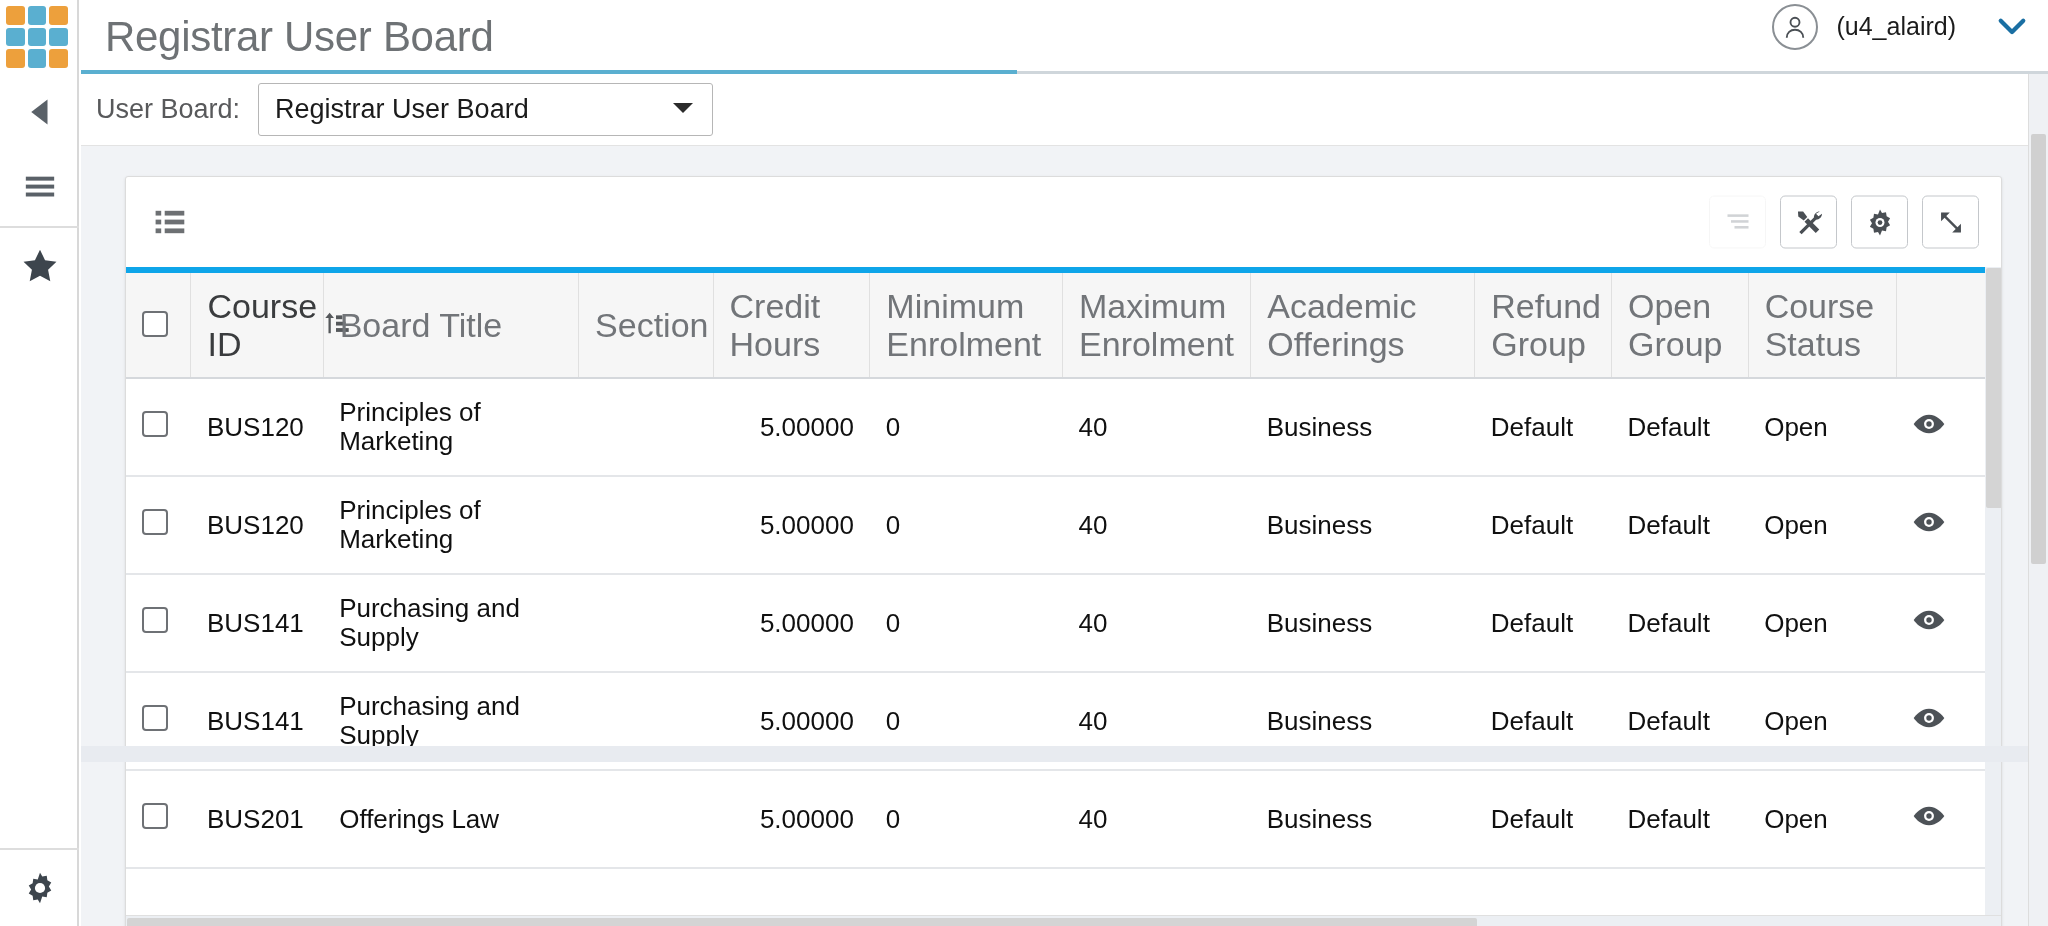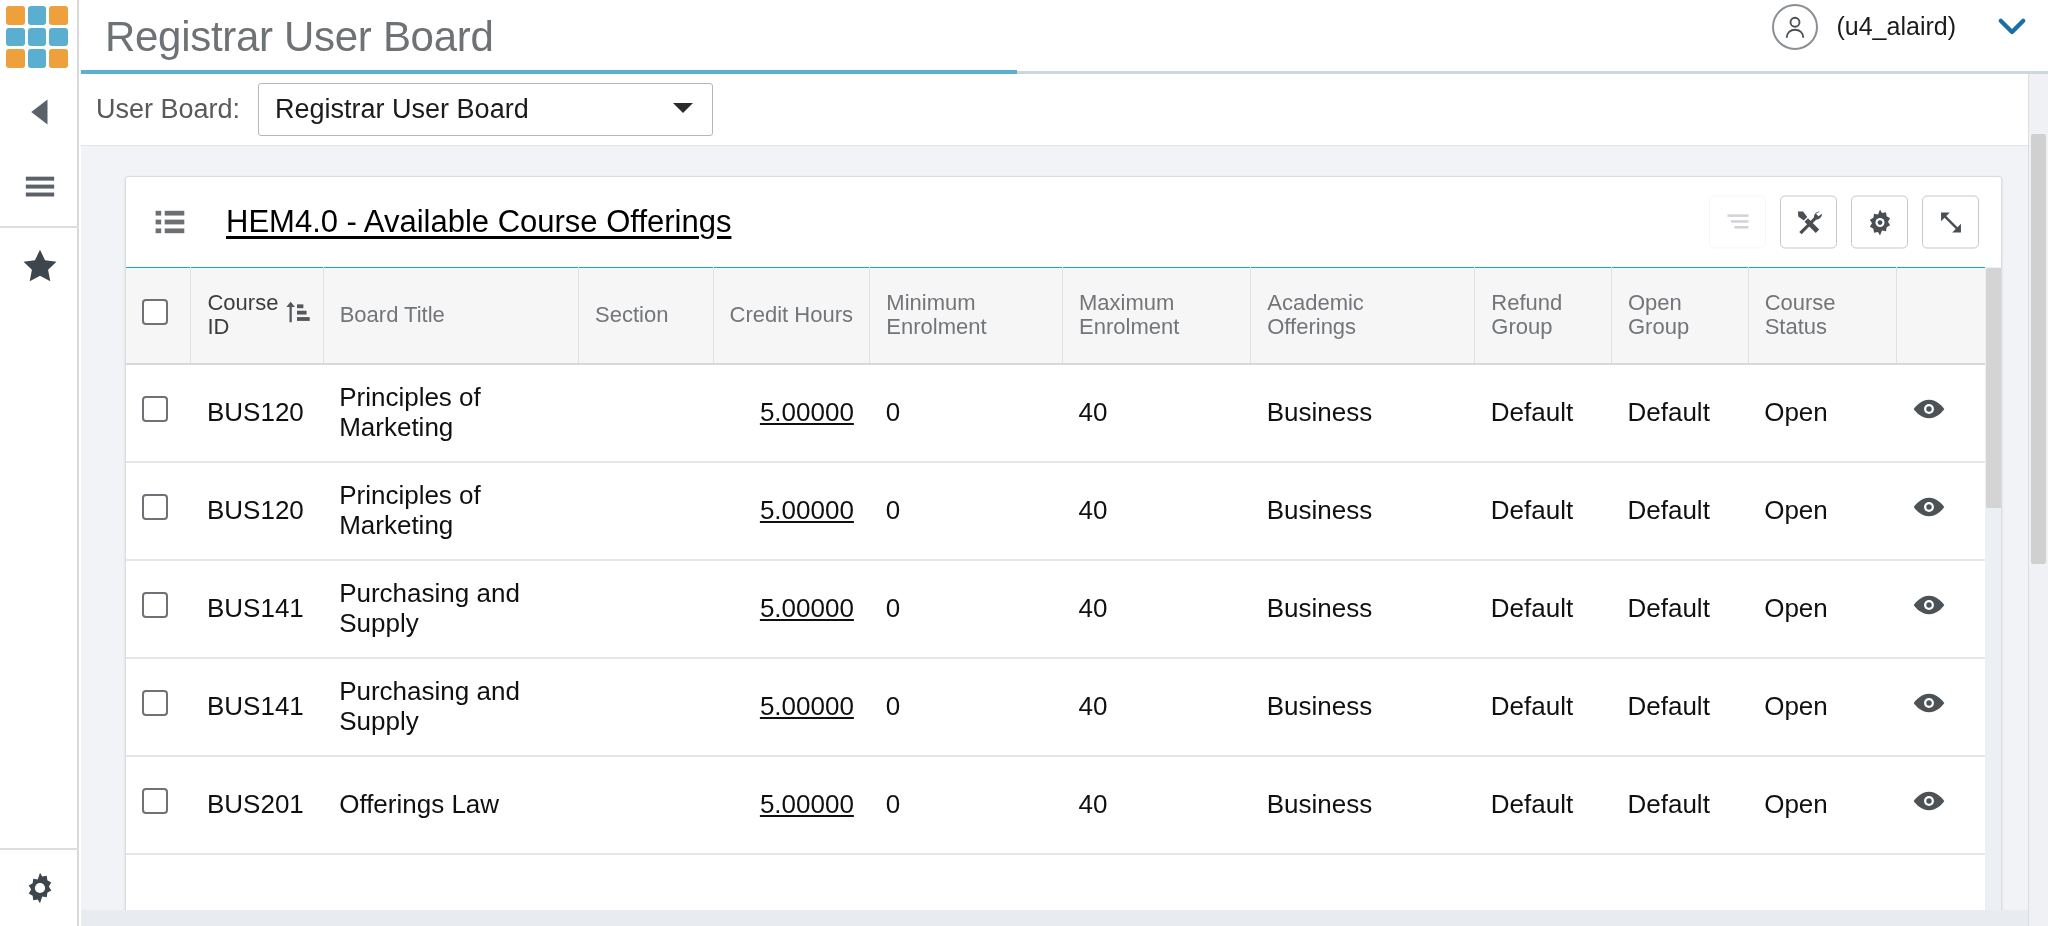--- a/index.html
+++ b/index.html
@@ -101,21 +101,21 @@
   .side-bottom {
     position: absolute;
     bottom: 0; left: 0;
     width: 79px;
   }
 
   
   .main {
     position: absolute;
     left: 81px; top: 74px;
-    width: 1967px; height: 852px;
+    width: 1967px; height: 688px;
     background: #ffffff;
   }
   .toolbar-row {
     height: 72px;
     display: flex; align-items: center;
     padding-left: 15px;
     background: #ffffff;
     border-bottom: 1px solid #e3e3e3;
   }
   .toolbar-label {
@@ -204,24 +204,24 @@
     overflow: hidden;
   }
   table.grid {
     border-collapse: collapse;
     width: 1862px;
     table-layout: fixed;
   }
   table.grid thead th {
     background: #f6f6f6;
     border-right: 1px solid #e0e0e0;
-    border-top: 1px solid #0ea5e9;
+    border-top: 6px solid #0ea5e9;
     border-bottom: 2px solid #d5d8dc;
     font-weight: 400;
-    font-size: 22px;
+    font-size: 34px;
     color: #727579;
     text-align: left;
     padding: 14px 16px;
     height: 96px;
     vertical-align: middle;
     line-height: 1.12;
   }
   table.grid thead th.sorted {
     color: #3a3c3e;
   }
@@ -231,21 +231,21 @@
   table.grid tbody td {
     border-bottom: 2px solid #e4e6e9;
     font-size: 26px;
     color: #101010;
     padding: 12px 16px;
     height: 98px;
     vertical-align: middle;
     line-height: 1.12;
     background: #ffffff;
   }
-  table.grid tbody td.num { text-align: right; text-decoration: underline; }
+  table.grid tbody td.num { text-align: right; }
   table.grid tbody tr:last-child td { border-bottom: 2px solid #e4e6e9; }
 
   .cb {
     width: 26px; height: 26px;
     border: 2px solid #6e7175;
     border-radius: 4px;
     background: #fff;
     display: inline-block;
   }
   .th-inner { display: flex; align-items: center; justify-content: space-between; gap: 6px; }
@@ -389,21 +389,20 @@
         <span class="card-list-icon">
           <svg width="34" height="28" viewBox="0 0 24 20" aria-hidden="true">
             <rect x="1" y="2" width="4" height="3.4" fill="#6d7073"></rect>
             <rect x="7.5" y="2" width="14" height="3.4" fill="#6d7073"></rect>
             <rect x="1" y="8.3" width="4" height="3.4" fill="#6d7073"></rect>
             <rect x="7.5" y="8.3" width="14" height="3.4" fill="#6d7073"></rect>
             <rect x="1" y="14.6" width="4" height="3.4" fill="#6d7073"></rect>
             <rect x="7.5" y="14.6" width="14" height="3.4" fill="#6d7073"></rect>
           </svg>
         </span>
-        <span class="card-title">HEM4.0 - Available Course Offerings</span>
 
         <div class="card-actions">
           <div class="act-btn disabled">
             <svg width="28" height="22" viewBox="0 0 24 18" aria-hidden="true">
               <rect x="3" y="2" width="18" height="2.2" fill="#9aa0a6"></rect>
               <rect x="6" y="7" width="15" height="2.2" fill="#9aa0a6"></rect>
               <rect x="9" y="12" width="12" height="2.2" fill="#9aa0a6"></rect>
             </svg>
           </div>
           <div class="act-btn">

